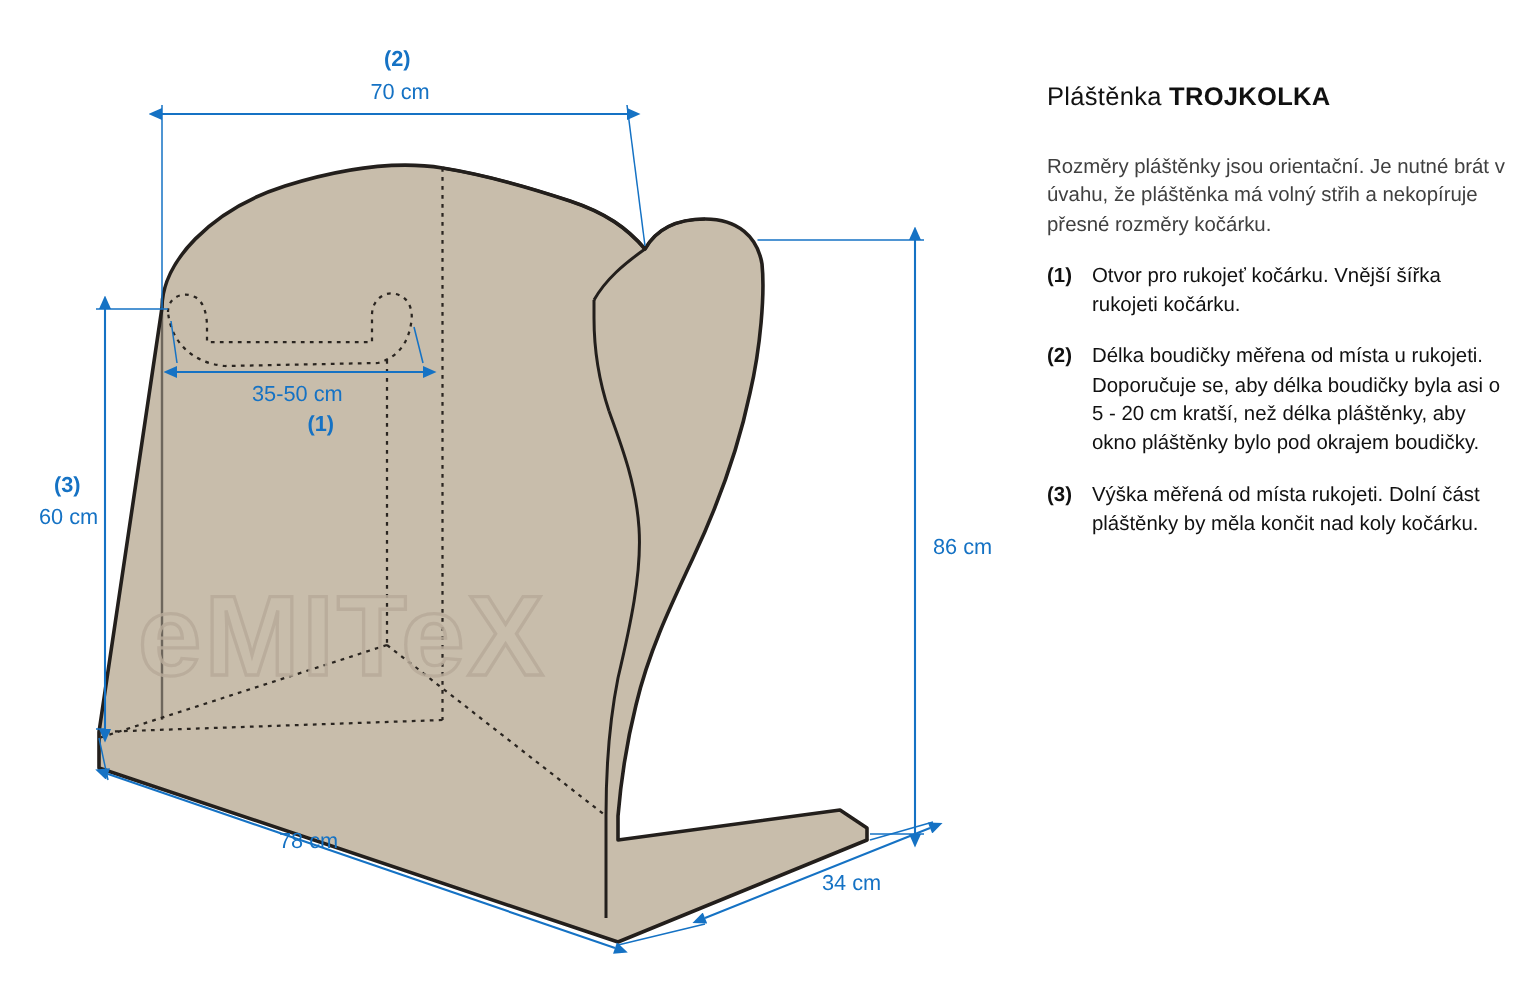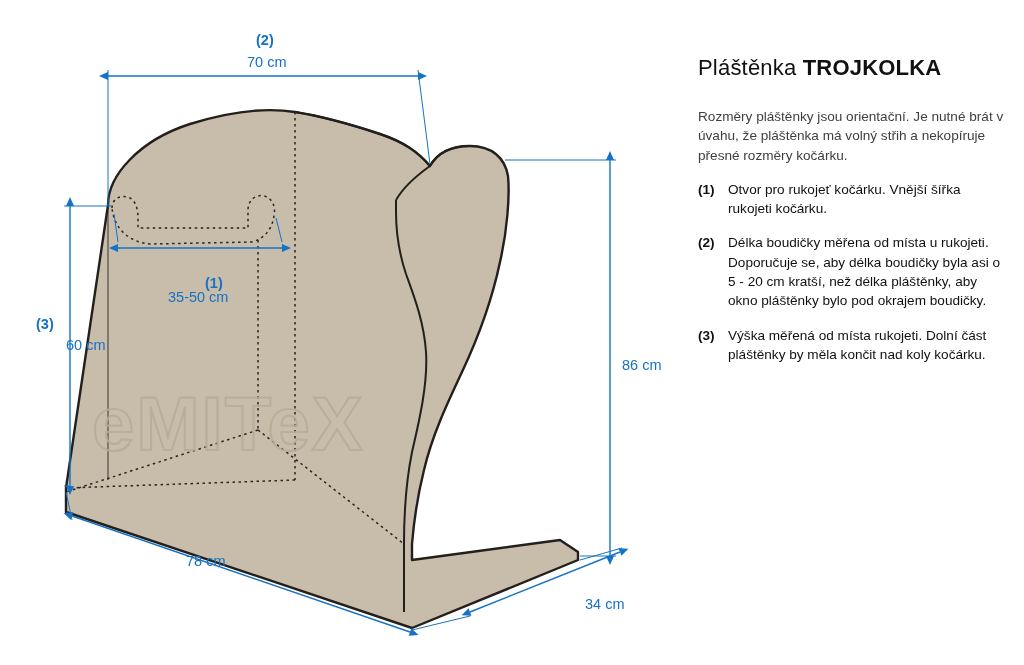--- a/index.html
+++ b/index.html
@@ -38,21 +38,21 @@
   .dim-label.bold {
     font-weight: bold;
   }
   .panel {
     position: absolute;
     left: 698px;
     top: 55px;
     width: 310px;
   }
   .panel-title {
-    font-size: 22px;
+    font-size: 17px;
     color: #111;
     margin: 0 0 26px 0;
     white-space: nowrap;
     letter-spacing: 0.2px;
   }
   .panel-title .strong {
     font-weight: bold;
   }
   .para {
     font-size: 13.6px;
@@ -196,31 +196,31 @@
 
       <line x1="470" y1="612" x2="620" y2="552" marker-start="url(#arrowStart)" marker-end="url(#arrowEnd)"></line>
       <line x1="412" y1="630" x2="470" y2="616" stroke-width="1"></line>
       <line x1="580" y1="560" x2="622" y2="548" stroke-width="1"></line>
     </g>
   </svg>
 
   <div class="dim-label bold" style="left:256px; top:32px;">(2)</div>
   <div class="dim-label" style="left:247px; top:54px;">70 cm</div>
 
-  <div class="dim-label" style="left:168px; top:255px;margin-top:34px;">35-50 cm</div>
+  <div class="dim-label" style="left:168px; top:255px;">35-50 cm</div>
   <div class="dim-label bold" style="left:205px; top:275px;">(1)</div>
 
   <div class="dim-label bold" style="left:36px; top:316px;">(3)</div>
-  <div class="dim-label" style="left:26px; top:337px;margin-left:40px;">60 cm</div>
+  <div class="dim-label" style="left:26px; top:337px;">60 cm</div>
 
   <div class="dim-label" style="left:622px; top:357px;">86 cm</div>
 
   <div class="dim-label" style="left:186px; top:553px;text-align:right;">78 cm</div>
 
-  <div class="dim-label" style="left:548px; top:596px;margin-left:37px;">34 cm</div>
+  <div class="dim-label" style="left:548px; top:581px;">34 cm</div>
 
   <div class="panel">
     <div class="panel-title"><span>Pláštěnka </span><span class="strong">TROJKOLKA</span></div>
 
     <p class="para">Rozměry pláštěnky jsou orientační. Je nutné brát v úvahu, že pláštěnka má volný střih a nekopíruje přesné rozměry kočárku.</p>
 
     <div class="note">
       <div class="note-num">(1)</div>
       <div class="note-body">Otvor pro rukojeť kočárku. Vnější šířka rukojeti kočárku.</div>
     </div>

